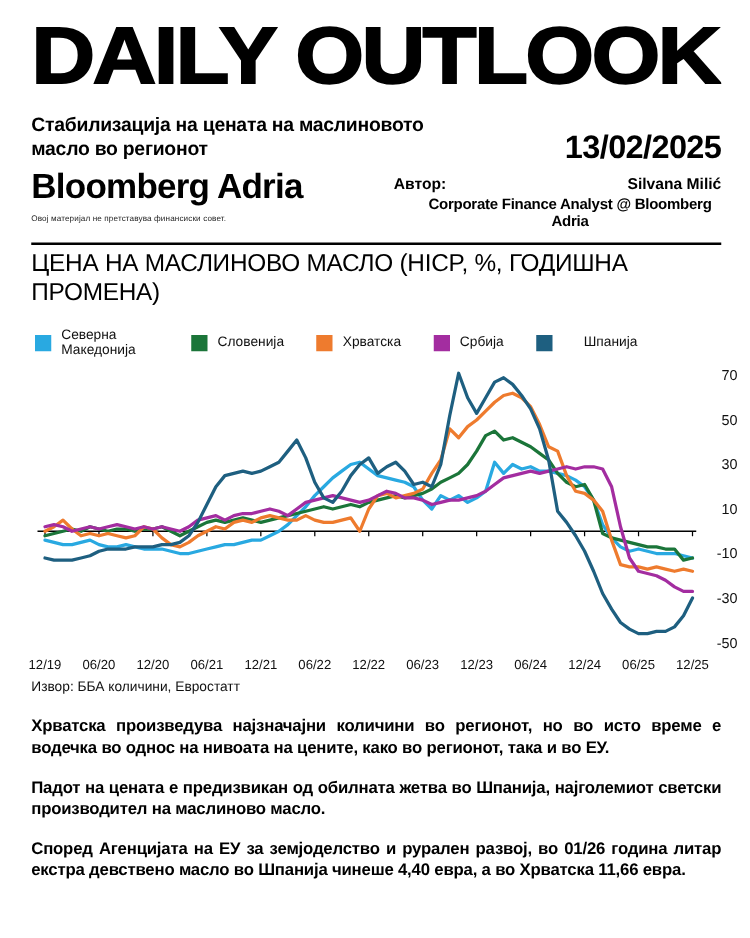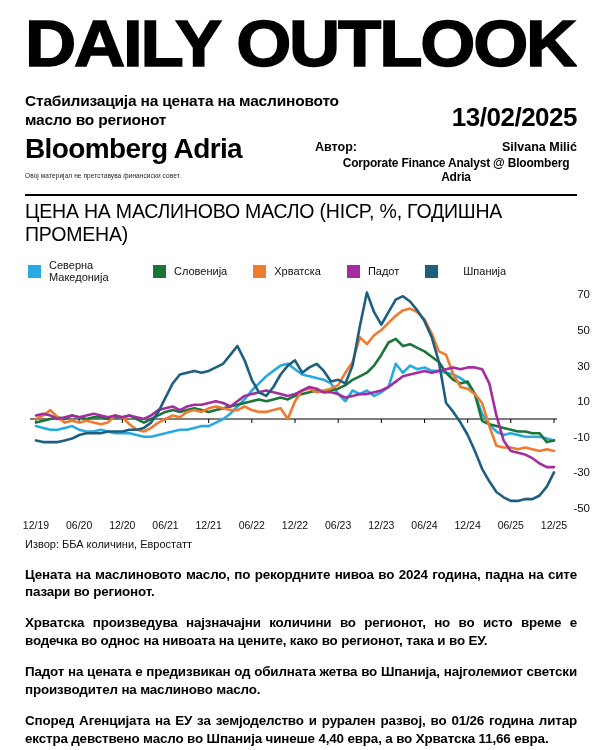--- a/index.html
+++ b/index.html
@@ -79,21 +79,21 @@
       <div class="legend-item">
         <span class="legend-swatch" style="background: rgb(27, 117, 57);"></span>
         <span class="legend-label" style="max-width: 78px;">Словенија</span>
       </div>
       <div class="legend-item">
         <span class="legend-swatch" style="background: rgb(238, 123, 46);"></span>
         <span class="legend-label" style="max-width: 78px;">Хрватска</span>
       </div>
       <div class="legend-item">
         <span class="legend-swatch" style="background: rgb(163, 45, 160);"></span>
-        <span class="legend-label" style="max-width: 78px;">Падот</span>
+        <span class="legend-label" style="max-width: 78px;">Србија</span>
       </div>
       <div class="legend-item">
         <span class="legend-swatch" style="background: rgb(30, 95, 128);"></span>
         <span class="legend-label" style="max-width: 78px; margin-left: 17px;">Шпанија</span>
       </div>
     </div>
 
   <div class="chart-wrap">
     <svg id="chart-svg" width="600" height="248" viewBox="0 0 600 248" style="margin-left:-25px;display:block;">
         <text x="590" y="12.399999999999991" text-anchor="end" font-size="11.5" fill="#111">70</text>
@@ -134,19 +134,18 @@
         <polyline points="36.0,136.6 43.2,134.8 50.4,133.0 57.6,131.2 64.8,133.0 72.0,129.4 79.2,131.2 86.4,133.0 93.6,131.2 100.8,131.2 107.9,133.0 115.1,131.2 122.3,131.2 129.5,129.4 136.7,133.0 143.9,136.6 151.1,133.0 158.3,129.4 165.5,125.9 172.7,124.1 179.9,125.9 187.1,124.1 194.3,122.3 201.5,124.1 208.7,125.9 215.9,124.1 223.1,122.3 230.3,120.5 237.4,118.8 244.6,117.0 251.8,115.2 259.0,113.4 266.2,115.2 273.4,113.4 280.6,111.6 287.8,113.4 295.0,109.9 302.2,108.1 309.4,106.3 316.6,104.5 323.8,106.3 331.0,104.5 338.2,102.7 345.4,99.2 352.6,93.8 359.8,90.3 366.9,86.7 374.1,79.6 381.3,68.9 388.5,56.5 395.7,52.9 402.9,60.0 410.1,58.2 417.3,61.8 424.5,65.4 431.7,70.7 438.9,76.0 446.1,86.7 453.3,93.8 460.5,97.4 467.7,95.6 474.9,108.1 482.1,134.8 489.3,138.3 496.4,140.1 503.6,141.9 510.8,143.7 518.0,145.5 525.2,145.5 532.4,147.2 539.6,147.2 546.8,156.1 554.0,154.4" fill="none" stroke="#1B7539" stroke-width="2.6" stroke-linejoin="round" stroke-linecap="round"></polyline>
         <polyline points="36.0,133.0 43.2,129.4 50.4,124.1 57.6,131.2 64.8,136.6 72.0,134.8 79.2,136.6 86.4,134.8 93.6,136.6 100.8,138.3 107.9,136.6 115.1,129.4 122.3,131.2 129.5,138.3 136.7,143.7 143.9,145.5 151.1,141.9 158.3,136.6 165.5,133.0 172.7,129.4 179.9,131.2 187.1,125.9 194.3,124.1 201.5,125.9 208.7,122.3 215.9,120.5 223.1,122.3 230.3,124.1 237.4,124.1 244.6,120.5 251.8,124.1 259.0,125.9 266.2,125.9 273.4,124.1 280.6,122.3 287.8,133.0 295.0,115.2 302.2,104.5 309.4,102.7 316.6,106.3 323.8,104.5 331.0,102.7 338.2,99.2 345.4,86.7 352.6,76.0 359.8,51.1 366.9,58.2 374.1,49.3 381.3,44.0 388.5,36.9 395.7,29.8 402.9,24.4 410.1,22.6 417.3,26.2 424.5,33.3 431.7,47.6 438.9,65.4 446.1,68.9 453.3,88.5 460.5,101.0 467.7,102.7 474.9,108.1 482.1,117.0 489.3,140.1 496.4,159.7 503.6,161.5 510.8,161.5 518.0,163.3 525.2,161.5 532.4,163.3 539.6,165.0 546.8,163.3 554.0,165.0" fill="none" stroke="#EE7B2E" stroke-width="2.6" stroke-linejoin="round" stroke-linecap="round"></polyline>
         <polyline points="36.0,129.4 43.2,127.7 50.4,129.4 57.6,133.0 64.8,131.2 72.0,129.4 79.2,131.2 86.4,129.4 93.6,127.7 100.8,129.4 107.9,131.2 115.1,129.4 122.3,131.2 129.5,129.4 136.7,131.2 143.9,133.0 151.1,129.4 158.3,124.1 165.5,122.3 172.7,120.5 179.9,124.1 187.1,120.5 194.3,118.8 201.5,118.8 208.7,117.0 215.9,115.2 223.1,117.0 230.3,120.5 237.4,115.2 244.6,109.9 251.8,108.1 259.0,106.3 266.2,104.5 273.4,106.3 280.6,108.1 287.8,109.9 295.0,108.1 302.2,104.5 309.4,101.0 316.6,102.7 323.8,106.3 331.0,106.3 338.2,108.1 345.4,111.6 352.6,109.9 359.8,108.1 366.9,108.1 374.1,106.3 381.3,104.5 388.5,101.0 395.7,95.6 402.9,90.3 410.1,88.5 417.3,86.7 424.5,84.9 431.7,86.7 438.9,84.9 446.1,83.2 453.3,81.4 460.5,83.2 467.7,81.4 474.9,81.4 482.1,83.2 489.3,97.4 496.4,129.4 503.6,154.4 510.8,165.0 518.0,166.8 525.2,168.6 532.4,172.2 539.6,177.5 546.8,181.1 554.0,181.1" fill="none" stroke="#A32DA0" stroke-width="2.6" stroke-linejoin="round" stroke-linecap="round"></polyline>
         <polyline points="36.0,154.4 43.2,156.1 50.4,156.1 57.6,156.1 64.8,154.4 72.0,152.6 79.2,149.0 86.4,147.2 93.6,147.2 100.8,147.2 107.9,145.5 115.1,145.5 122.3,145.5 129.5,143.7 136.7,143.7 143.9,141.9 151.1,136.6 158.3,125.9 165.5,111.6 172.7,97.4 179.9,88.5 187.1,86.7 194.3,84.9 201.5,86.7 208.7,84.9 215.9,81.4 223.1,77.8 230.3,68.9 237.4,60.0 244.6,74.3 251.8,93.8 259.0,106.3 266.2,109.9 273.4,101.0 280.6,88.5 287.8,79.6 295.0,74.3 302.2,86.7 309.4,81.4 316.6,77.8 323.8,84.9 331.0,95.6 338.2,93.8 345.4,97.4 352.6,79.6 359.8,40.4 366.9,6.6 374.1,26.2 381.3,38.7 388.5,26.2 395.7,13.7 402.9,10.2 410.1,15.5 417.3,24.4 424.5,35.1 431.7,51.1 438.9,76.0 446.1,117.0 453.3,125.9 460.5,136.6 467.7,149.0 474.9,165.0 482.1,182.8 489.3,195.3 496.4,206.0 503.6,211.3 510.8,214.9 518.0,214.9 525.2,213.1 532.4,213.1 539.6,209.5 546.8,200.6 554.0,186.4" fill="none" stroke="#1E5F80" stroke-width="2.6" stroke-linejoin="round" stroke-linecap="round"></polyline>
       </svg>
   </div>
 
   <div class="source">Извор: ББА количини, Евростатт</div>
 
   <section class="body-text" id="body-paragraphs">
-      <p>Цената на маслиновото масло, по рекордните нивоа во 2024 година, падна на сите пазари во регионот.</p>
       <p>Хрватска произведува најзначајни количини во регионот, но во исто време е водечка во однос на нивоата на цените, како во регионот, така и во ЕУ.</p>
       <p>Падот на цената е предизвикан од обилната жетва во Шпанија, најголемиот светски производител на маслиново масло.</p>
       <p>Според Агенцијата на ЕУ за земјоделство и рурален развој, во 01/26 година литар екстра девствено масло во Шпанија чинеше 4,40 евра, а во Хрватска 11,66 евра.</p>
     </section>
 
 </div>
 
 </body></html>

